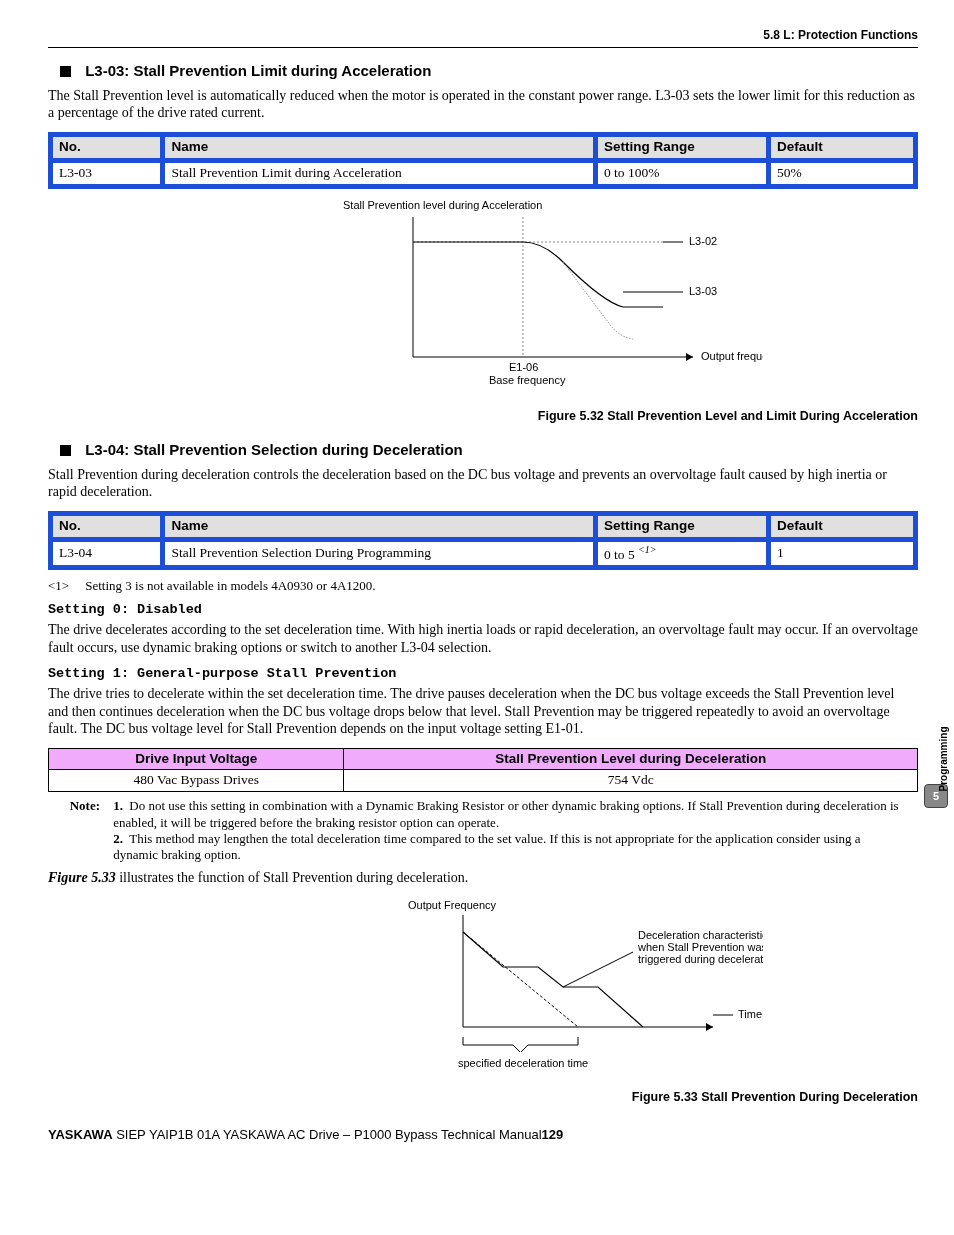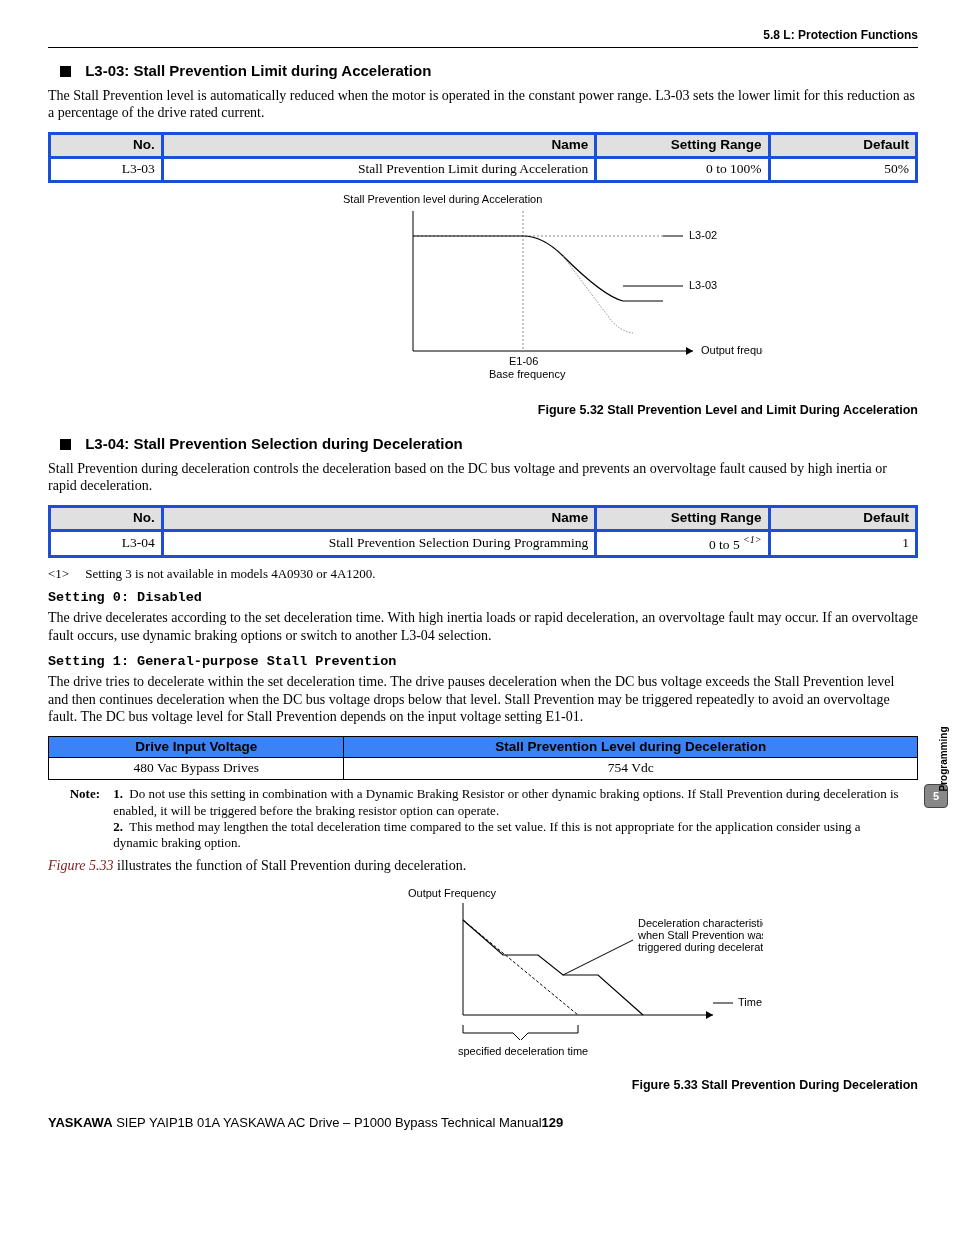--- a/index.html
+++ b/index.html
@@ -12,35 +12,35 @@
     box-sizing: border-box;
     position: relative;
     line-height: 1.25;
   }
   .top-header { text-align: right; font-weight: bold; font-family: Arial, sans-serif; font-size: 12px; margin-bottom: 4px; }
   .top-rule { border-top: 1.5px solid #000; margin-bottom: 14px; }
   .sec-head { font-family: Arial, sans-serif; font-weight: bold; font-size: 15px; margin: 8px 0 6px 0; padding-left: 12px; }
   .sec-head .bullet { display:inline-block; width:11px; height:11px; background:#000; margin-right:10px; vertical-align: -1px;}
   .para { margin: 4px 0 10px 0; font-size: 14px; }
   table.param { border-collapse: collapse; width: 100%; margin: 4px 0 8px 0; font-size: 13.5px; }
-  table.param th, table.param td { border: 3px solid #1d4ed8; padding: 2px 6px; text-align: right; }
+  table.param th, table.param td { border: 5px solid #1d4ed8; padding: 2px 6px; text-align: left; }
   table.param th { background: #e0e0e0; font-family: Arial, sans-serif; font-weight: bold; }
   table.param td.name { font-family: "Times New Roman", serif; }
   .fig-caption { text-align: right; font-family: Arial, sans-serif; font-weight: bold; font-size: 12.5px; margin: 8px 0 16px 0; }
   .footnote { font-size: 13px; margin: 4px 0 6px 0; }
   .footnote .tag { display:inline-block; width:34px; }
   .setting-head { font-family: Liberation Mono, monospace; font-weight: bold; font-size: 13.5px; margin: 8px 0 2px 0; }
   table.volt { border-collapse: collapse; width: 100%; margin: 6px 0 6px 0; font-size: 13.5px;}
   table.volt th, table.volt td { border: 1px solid #000; padding: 2px 6px; text-align: center; }
-  table.volt th { background: #3b82f6; font-family: Arial, sans-serif; font-weight: bold; margin-left: 8px; }
+  table.volt th { background: #f0abfc; font-family: Arial, sans-serif; font-weight: bold; margin-left: 8px; }
   .note-block { font-size: 13px; margin: 6px 0 6px 0; }
   .note-block .note-label { font-weight: bold; display:inline-block; width:52px; vertical-align: top; text-align:right; padding-right:10px;}
   .note-body { display:inline-block; width: 790px; vertical-align: top;}
   .note-num { font-weight: bold; display:inline-block; width:16px;}
-  .figref { color: #7f1d1d; font-style: italic; font-weight: normal; }
+  .figref { color: #000000; font-style: italic; font-weight: bold; }
   .footer { display:flex; justify-content: flex-start; font-family: Arial, sans-serif; font-size: 13px; font-weight: bold; margin-top: 22px;}
   .side-tab { position: absolute; right: 6px; top: 722px; font-family: Arial, sans-serif; font-size:11px; text-align:center; }
   .side-tab .lbl { transform: rotate(-90deg); transform-origin: right bottom; white-space: nowrap; font-weight:bold; position:absolute; right:-2px; top:-8px; font-size:10px;}
   .side-tab .box { width:22px; height:22px; border-radius:4px; background:#888; color:#fff; font-weight:bold; line-height:22px; border:1px solid #444; margin-top:62px;}
   svg text { font-family: Arial, sans-serif; }
   .super { font-style: italic; font-size: 10px; vertical-align: super;}
 </style>
 </head>
 <body>
 

